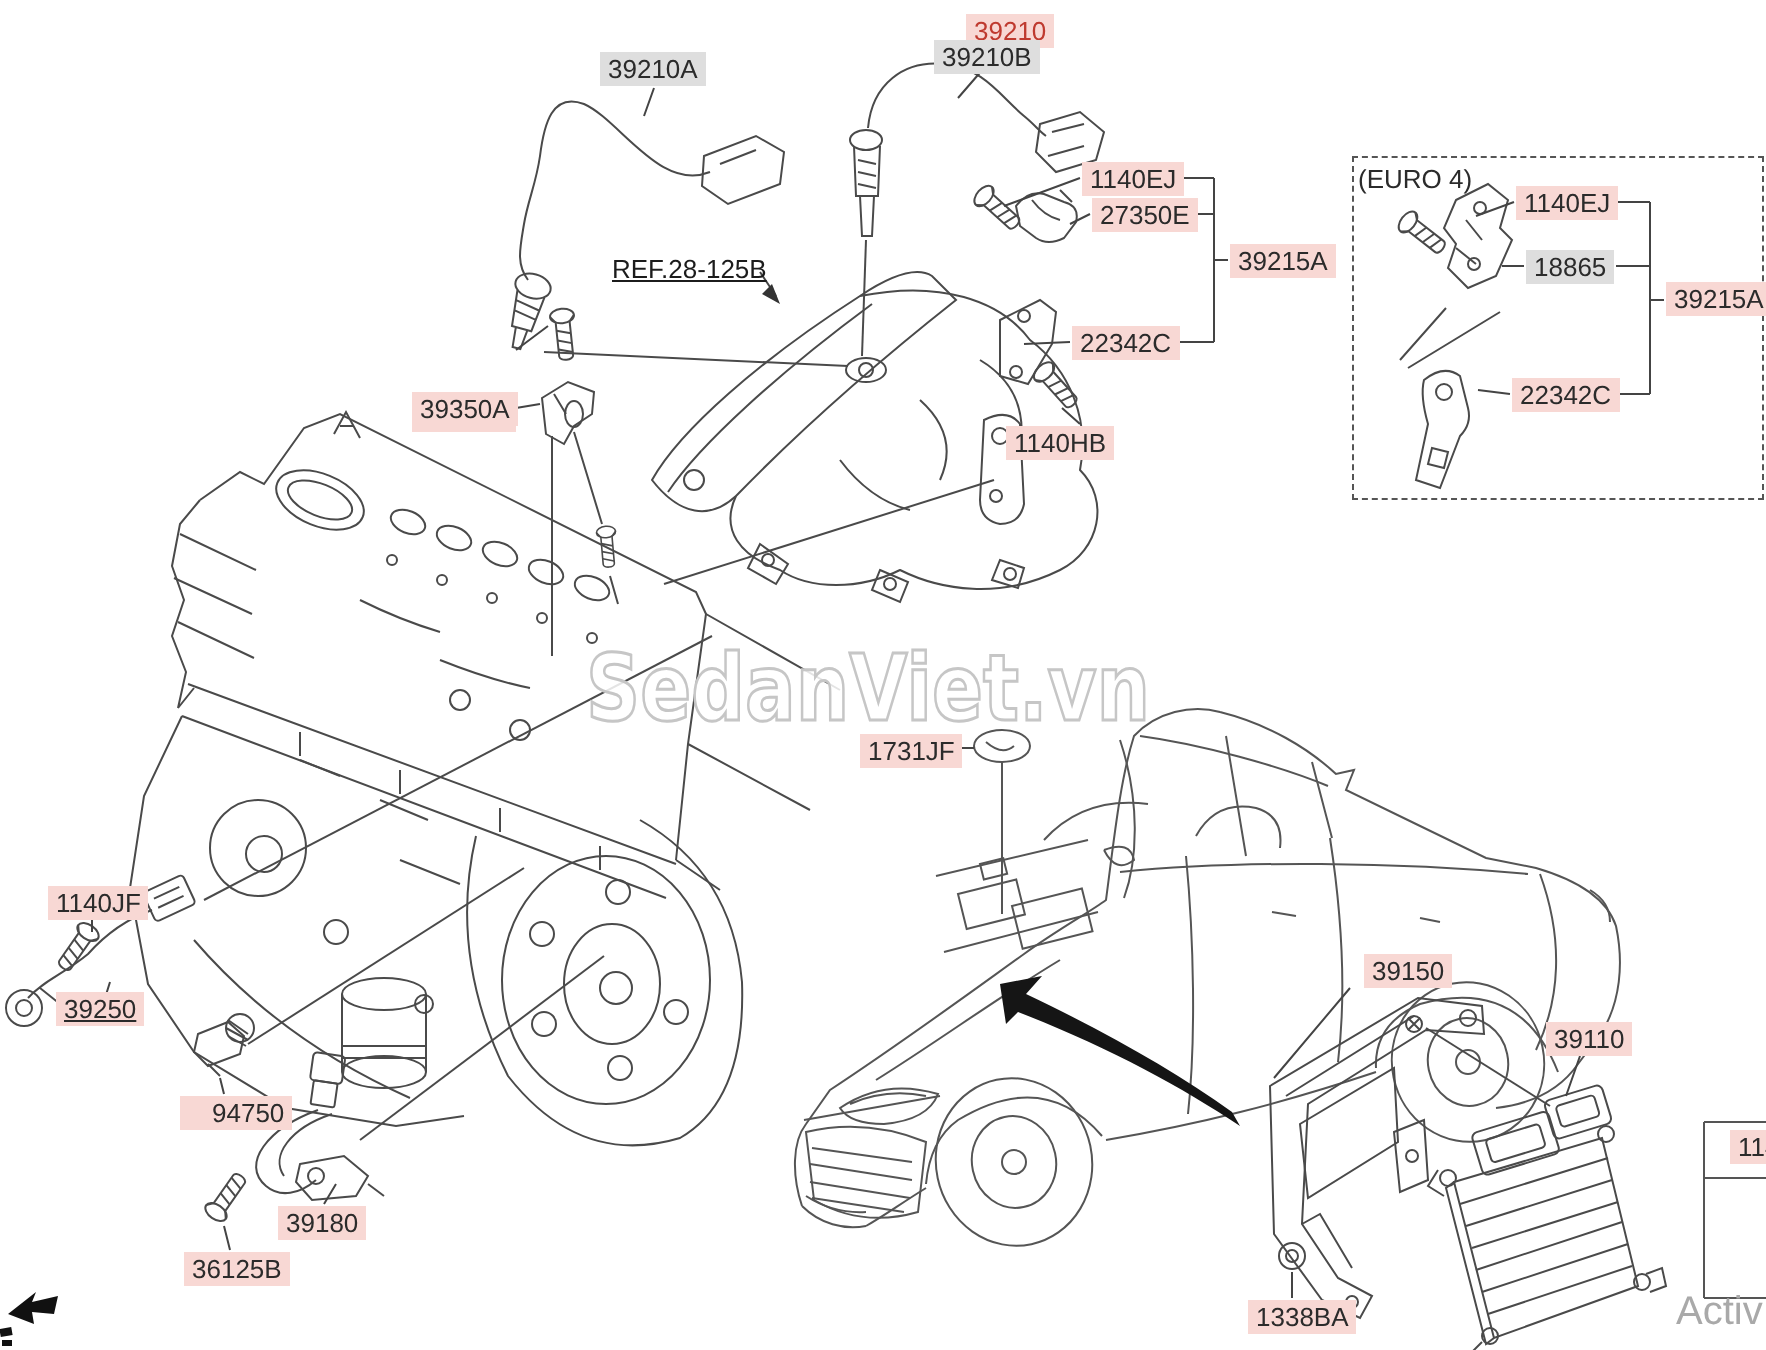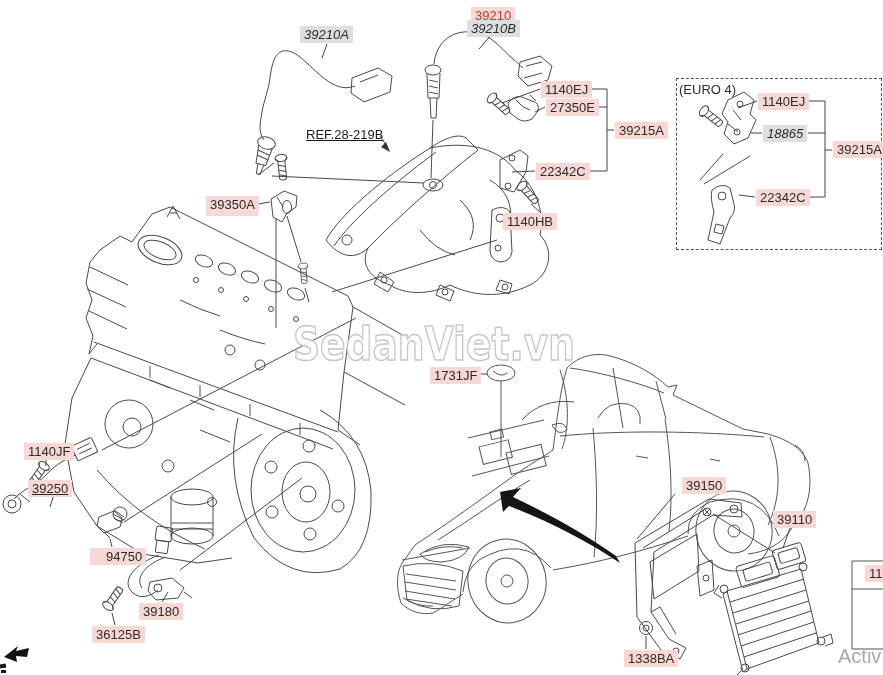--- a/index.html
+++ b/index.html
@@ -3,21 +3,21 @@
 <meta charset="utf-8">
 <style>
   html,body{margin:0;padding:0;background:#fff;}
   .stage{position:relative;width:883px;height:675px;background:#ffffff;overflow:hidden;
          font-family:"Liberation Sans",sans-serif;}
   svg.art{position:absolute;left:0;top:0;z-index:1;}
   .labels{position:absolute;left:0;top:0;width:100%;height:100%;z-index:3;pointer-events:none;}
   .lbl{position:absolute;font-size:13px;line-height:15px;padding:1px 4px;color:#2b2b2b;
        white-space:nowrap;pointer-events:auto;}
   .lbl.pink{background:#f8d8d4;}
-  .lbl.gray{background:#dedede;font-style:italic;}
+  .lbl.gray{background:#dedede;}
   .lbl.red{background:#f8d8d4;color:#bf3a2f;}
   .lbl.plain{background:transparent;padding:1px 0;}
   .lbl.ref{background:transparent;text-decoration:underline;padding:1px 0;color:#1c1c1c;}
   .euro-box{position:absolute;left:676px;top:78px;width:204px;height:170px;
             border:1px dashed #555;z-index:2;}
   .activ{position:absolute;left:838px;top:645px;font-size:20px;color:#a9a9a9;z-index:4;}
 </style>
 </head>
 <body>
 
@@ -269,38 +269,38 @@
     <path d="M852,561 H883 M852,589 H883 M852,649 H883 M852,561 V649"></path>
   </g>
 
   <text x="293" y="360" textLength="282" lengthAdjust="spacingAndGlyphs" font-size="46" font-weight="bold" font-family="DejaVu Sans, sans-serif" fill="#ffffff" fill-opacity="0.85" stroke="#c6c6c6" stroke-width="1.5">SedanViet.vn</text>
 </svg>
 
 <div class="euro-box"></div>
 
 <div class="labels" id="labels">
       <div class="lbl gray" style="left: 300px; top: 26px;">39210A</div>
-      <div class="lbl red" style="left: 471px; top: 7px;">39210</div>
+      <div class="lbl red" style="left: 483px; top: 7px;">39210</div>
       <div class="lbl gray" style="left: 467px; top: 20px; text-align: right;">39210B</div>
-      <div class="lbl ref" style="left: 306px; top: 126px;">REF.28-219B</div>
+      <div class="lbl ref" style="left: 306px; top: 126px;">REF.28-125B</div>
       <div class="lbl pink" style="left: 541px; top: 81px;">1140EJ</div>
       <div class="lbl pink" style="left: 546px; top: 99px;">27350E</div>
       <div class="lbl pink" style="left: 615px; top: 122px;">39215A</div>
       <div class="lbl pink" style="left: 536px; top: 163px;">22342C</div>
       <div class="lbl pink" style="left: 503px; top: 213px;">1140HB</div>
       <div class="lbl pink" style="left: 206px; top: 167px; margin-top: 32px;">1140DJ</div>
       <div class="lbl pink" style="left: 206px; top: 196px;">39350A</div>
       <div class="lbl plain" style="left: 679px; top: 81px;">(EURO 4)</div>
       <div class="lbl pink" style="left: 758px; top: 93px;">1140EJ</div>
       <div class="lbl gray" style="left: 763px; top: 125px;">18865</div>
       <div class="lbl pink" style="left: 833px; top: 141px;">39215A</div>
       <div class="lbl pink" style="left: 756px; top: 189px;">22342C</div>
       <div class="lbl pink" style="left: 430px; top: 367px;">1731JF</div>
       <div class="lbl pink" style="left: 24px; top: 443px;">1140JF</div>
-      <div class="lbl pink" style="left: 28px; top: 480px; text-decoration: underline;">39250</div>
+      <div class="lbl pink" style="left: 28px; top: 496px; text-decoration: underline;">39250</div>
       <div class="lbl pink" style="left: 90px; top: 548px; padding-left: 16px;">94750</div>
       <div class="lbl pink" style="left: 139px; top: 603px;">39180</div>
       <div class="lbl pink" style="left: 92px; top: 626px;">36125B</div>
       <div class="lbl pink" style="left: 662px; top: 477px; margin-left: 20px;">39150</div>
       <div class="lbl pink" style="left: 773px; top: 511px;">39110</div>
       <div class="lbl pink" style="left: 624px; top: 650px;">1338BA</div>
       <div class="lbl pink" style="left: 865px; top: 565px;">114</div>
     </div>
 
 <div class="activ">Activ</div>

